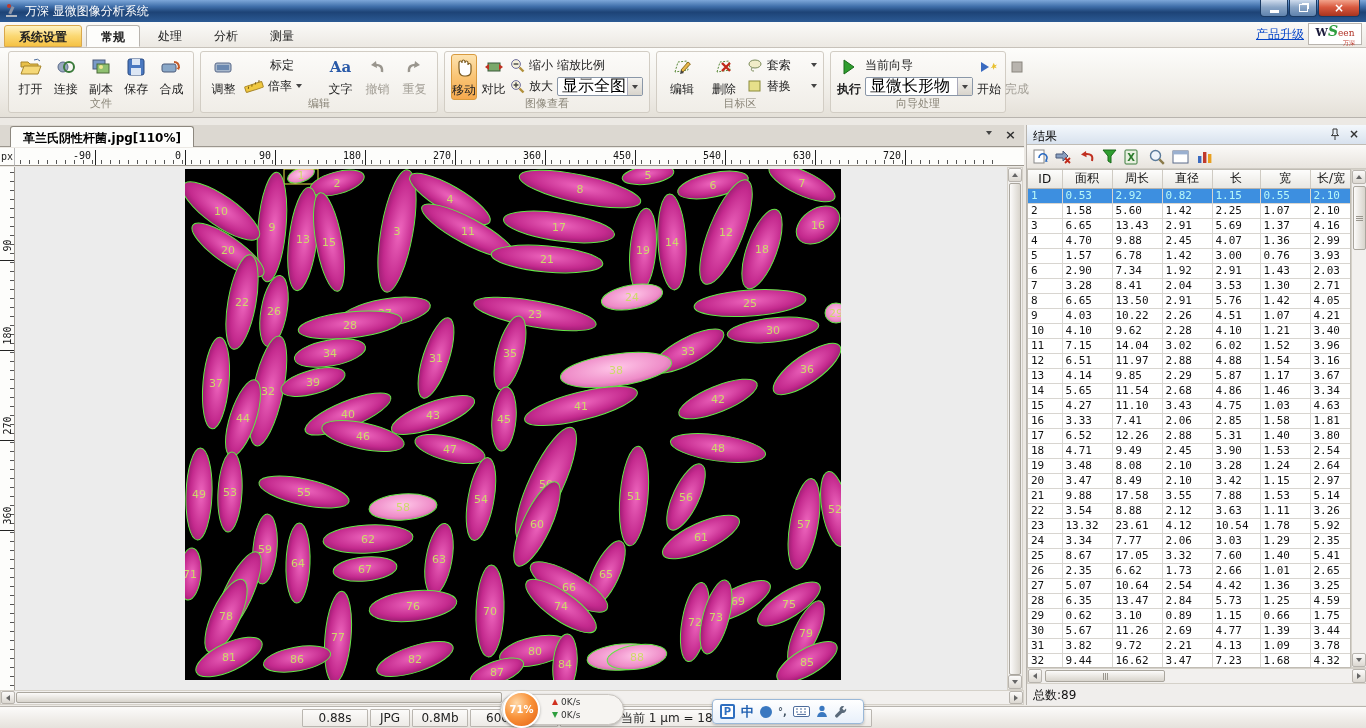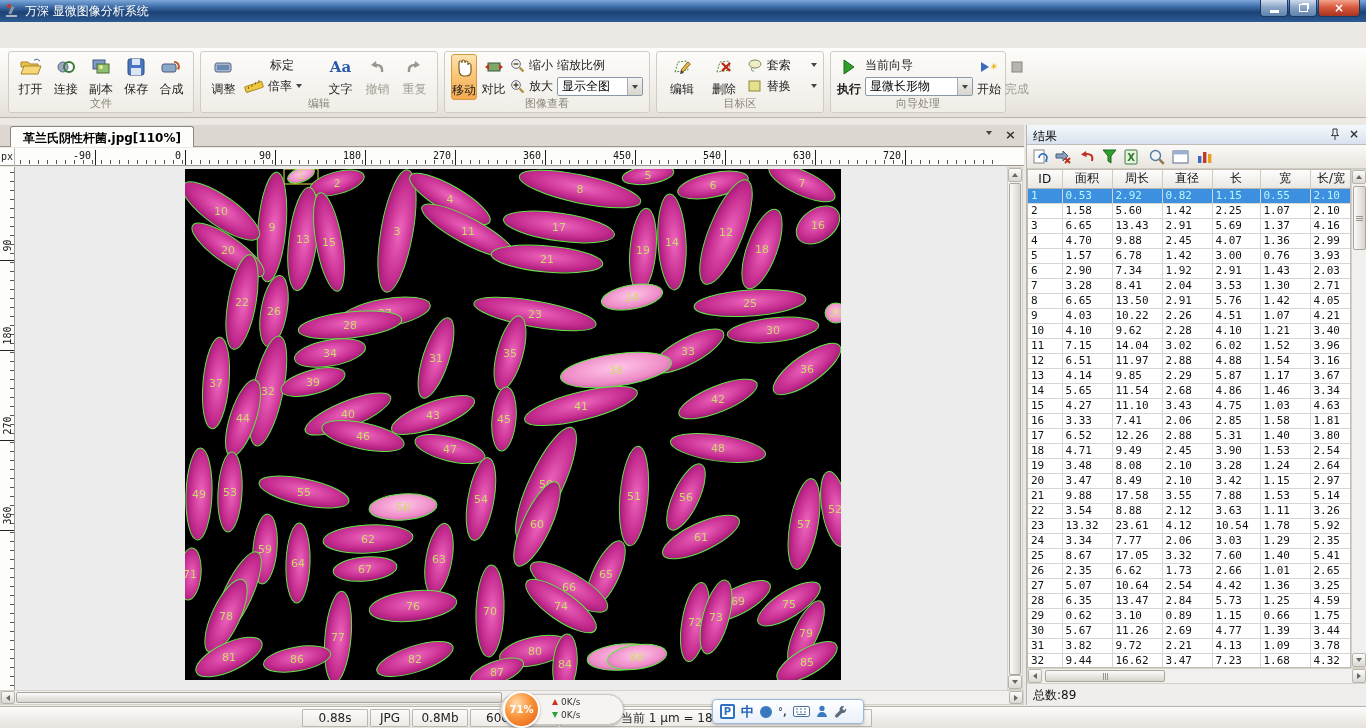--- a/index.html
+++ b/index.html
@@ -39,21 +39,21 @@
     background:linear-gradient(180deg,#fcfbf9,#f0ede7);}
   .rgroup .gname{position:absolute;left:0;bottom:1px;width:100%;text-align:center;font-size:11px;color:#8a8578;}
   .gbody{display:flex;align-items:flex-start;height:46px;padding:2px 6px 0 6px;gap:4px;}
   .bigbtn{width:40px;height:46px;display:flex;flex-direction:column;align-items:center;justify-content:flex-start;border-radius:3px;}
   .bigbtn .bicon{height:26px;display:flex;align-items:center;justify-content:center;}
   .bigbtn .blabel{font-size:12px;color:#222;margin-top:1px;white-space:nowrap;}
   .bigbtn.disabled .blabel{color:#a39f96;}
   .bigbtn.hl{background:linear-gradient(180deg,#fde3b0,#f9c474 50%,#f5a94e);border:1px solid #d89a3e;}
   .stack{display:flex;flex-direction:column;justify-content:flex-start;gap:3px;padding-top:2px;}
   .srow{display:flex;align-items:center;gap:4px;font-size:12px;color:#222;white-space:nowrap;height:18px;}
-  .combo{display:flex;align-items:center;border:1px solid #8a97a8;background:#fff;border-radius:2px;height:19px;font-size:12px;padding-left:4px;}
+  .combo{display:flex;align-items:center;border:1px solid #8a97a8;background:#fff;border-radius:2px;height:19px;font-size:16px;padding-left:4px;}
   .combo .cbtn{margin-left:auto;width:15px;height:17px;background:linear-gradient(180deg,#f4f3f0,#d8d4cc);border-left:1px solid #aab;display:flex;align-items:center;justify-content:center;}
   .tri-dn{width:0;height:0;border-left:4px solid transparent;border-right:4px solid transparent;border-top:5px solid #444;}
   .tri-dn.sm{border-left-width:3px;border-right-width:3px;border-top-width:4px;}
 
   
   #tabbar{position:absolute;left:0;top:125px;width:1024px;height:22px;background:#dcd8d1;border-bottom:1px solid #9b968e;}
   #doc-tab{position:absolute;left:10px;top:1px;height:21px;background:#fdfdfb;border:1px solid #8d887f;border-bottom:none;
     padding:3px 12px 0 12px;font-size:12px;font-weight:bold;border-radius:3px 3px 0 0;}
   #tab-drop{position:absolute;right:32px;top:6px;}
   #tab-close{position:absolute;right:8px;top:2px;font-size:13px;font-weight:bold;color:#333;}
@@ -148,20 +148,32 @@
       <div class="winbtn">
           <div class="glyph-min"></div>
         </div>
       <div class="winbtn">
           <div class="glyph-max"></div>
         </div>
       <div class="winbtn close">×</div>
     </div>
   </div>
 
+  <div id="menubar">
+    <div class="menutab hl">系统设置</div>
+    <div class="menutab active">常规</div>
+    <div class="menutab">处理</div>
+    <div class="menutab">分析</div>
+    <div class="menutab">测量</div>
+    <a id="upgrade-link">产品升级</a>
+    <div id="brand-logo">
+      <span class="lw">W</span><span class="ls">S</span><span class="le">een</span>
+      <span class="lc">万深</span>
+    </div>
+  </div>
 
   <div id="ribbon">
 
     <div class="rgroup" style="left:8px;width:186px;">
       <div class="gbody">
         <div class="bigbtn">
           <div class="bicon">
               <svg width="22" height="18" viewBox="0 0 22 18">
                 <path d="M1 4 h7 l2 2 h8 v3 H1z" fill="#e8c04a" stroke="#a8862a"></path>
                 <path d="M1 16 L4 8 h17 l-3 8z" fill="#f5d878" stroke="#a8862a"></path>

